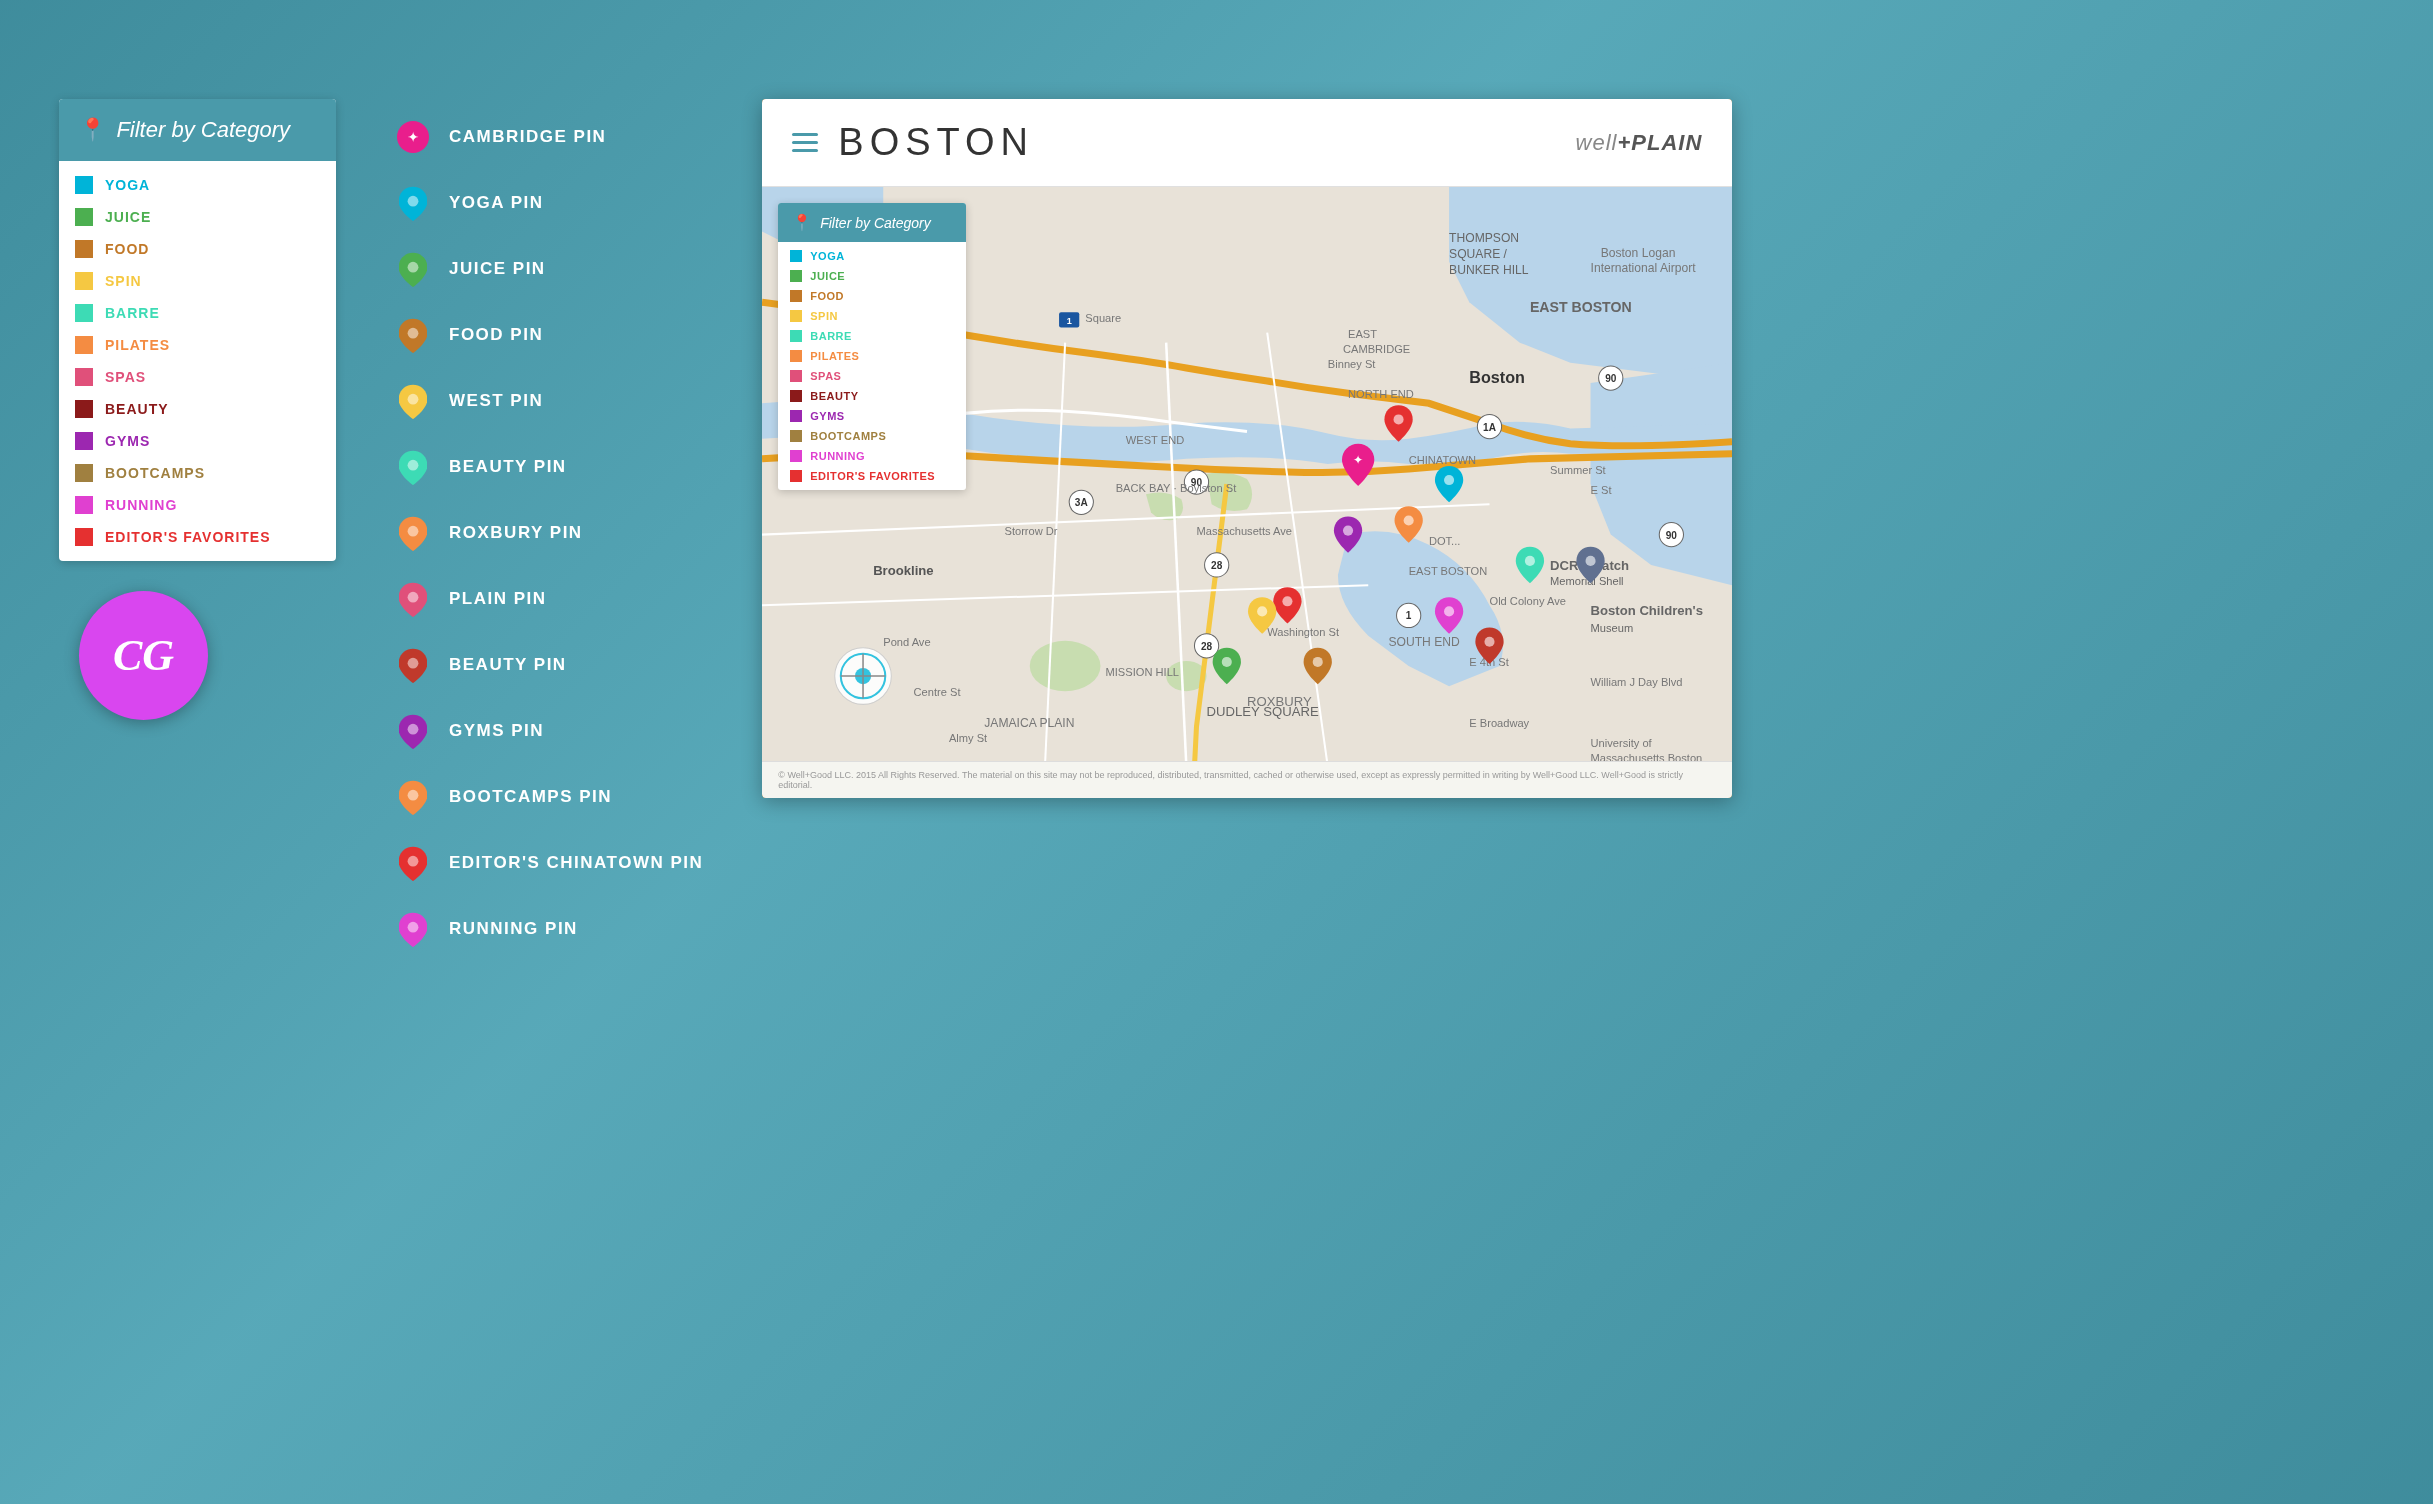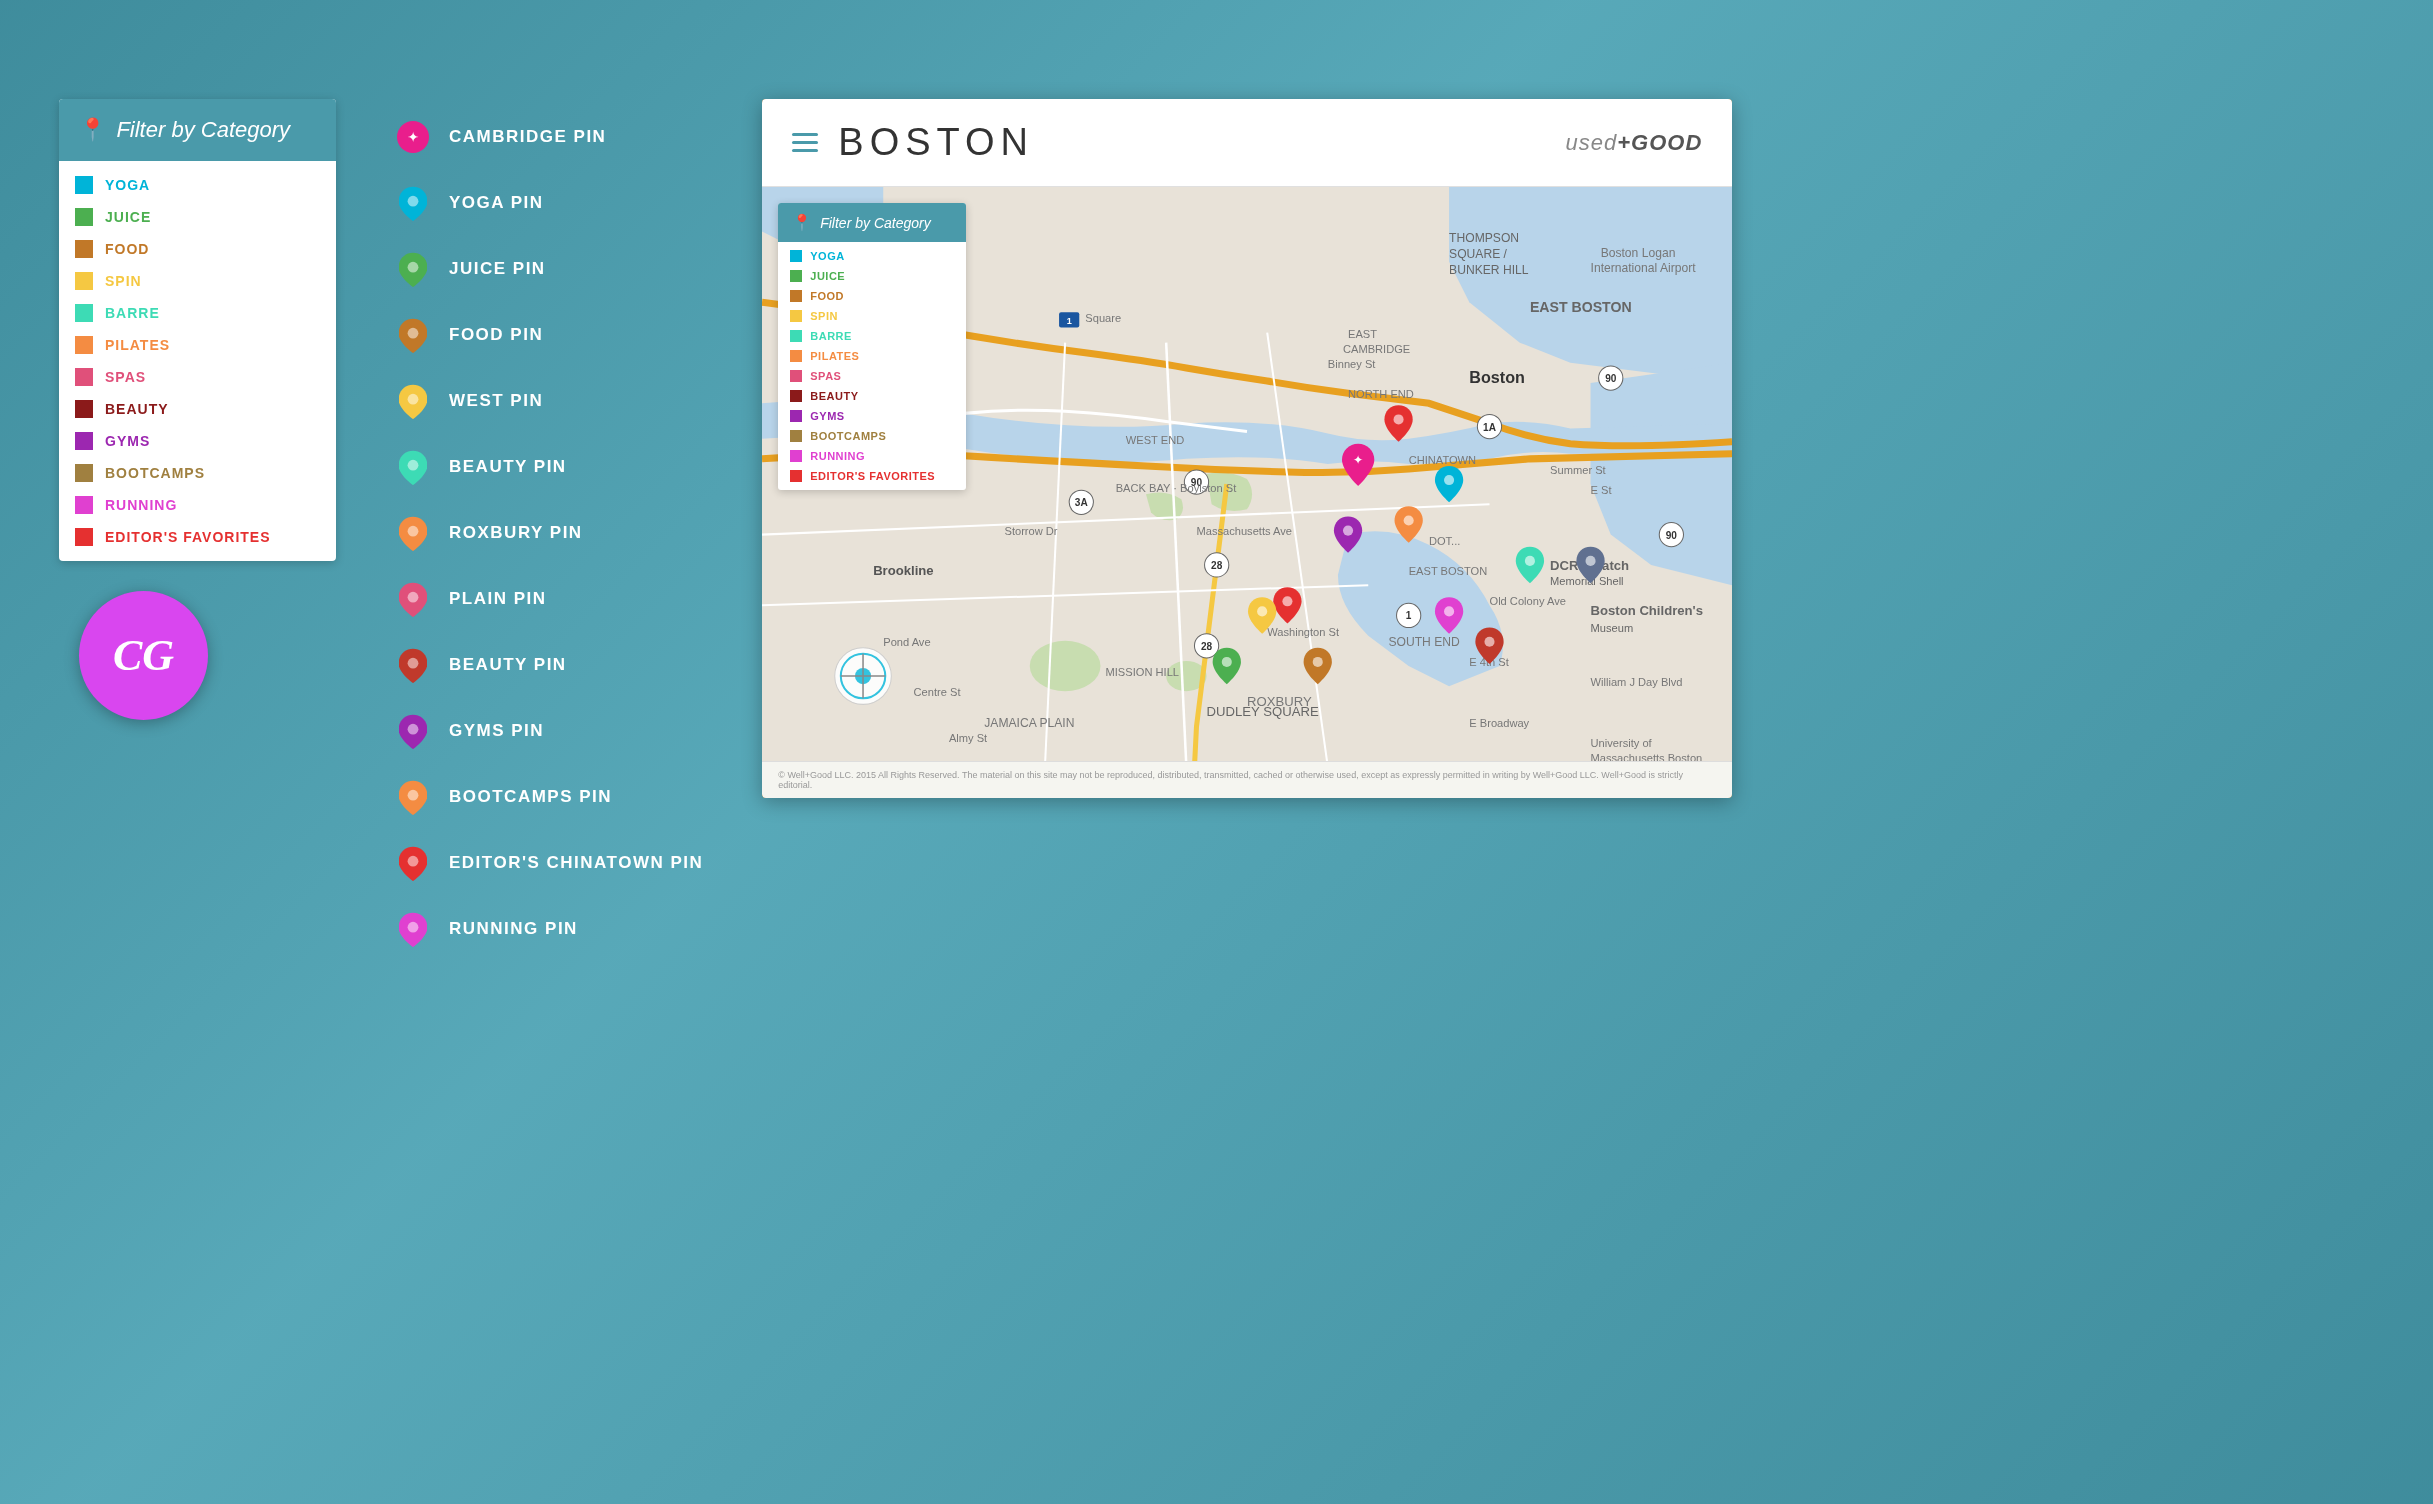--- a/index.html
+++ b/index.html
@@ -474,21 +474,21 @@
     <div class="map-header">
       <div class="map-header-left">
         <div class="hamburger-icon">
           <div class="hamburger-line"></div>
           <div class="hamburger-line"></div>
           <div class="hamburger-line"></div>
         </div>
         <h1 class="map-city-title">BOSTON</h1>
       </div>
       <div class="map-brand">
-        <em>used</em><strong>+</strong><strong>GOOD</strong>
+        <em>well</em><strong>+</strong><strong>PLAIN</strong>
       </div>
     </div>
 
     <div class="map-content">
 
       <svg class="map-svg" viewBox="0 0 960 580" preserveAspectRatio="xMidYMid slice" xmlns="http://www.w3.org/2000/svg">
 
         <rect width="960" height="580" fill="#e8e2d8"></rect>
 
         <path d="M680,0 L960,0 L960,200 L800,180 L750,160 L700,120 L680,80 Z" fill="#b8d4ea"></path>

